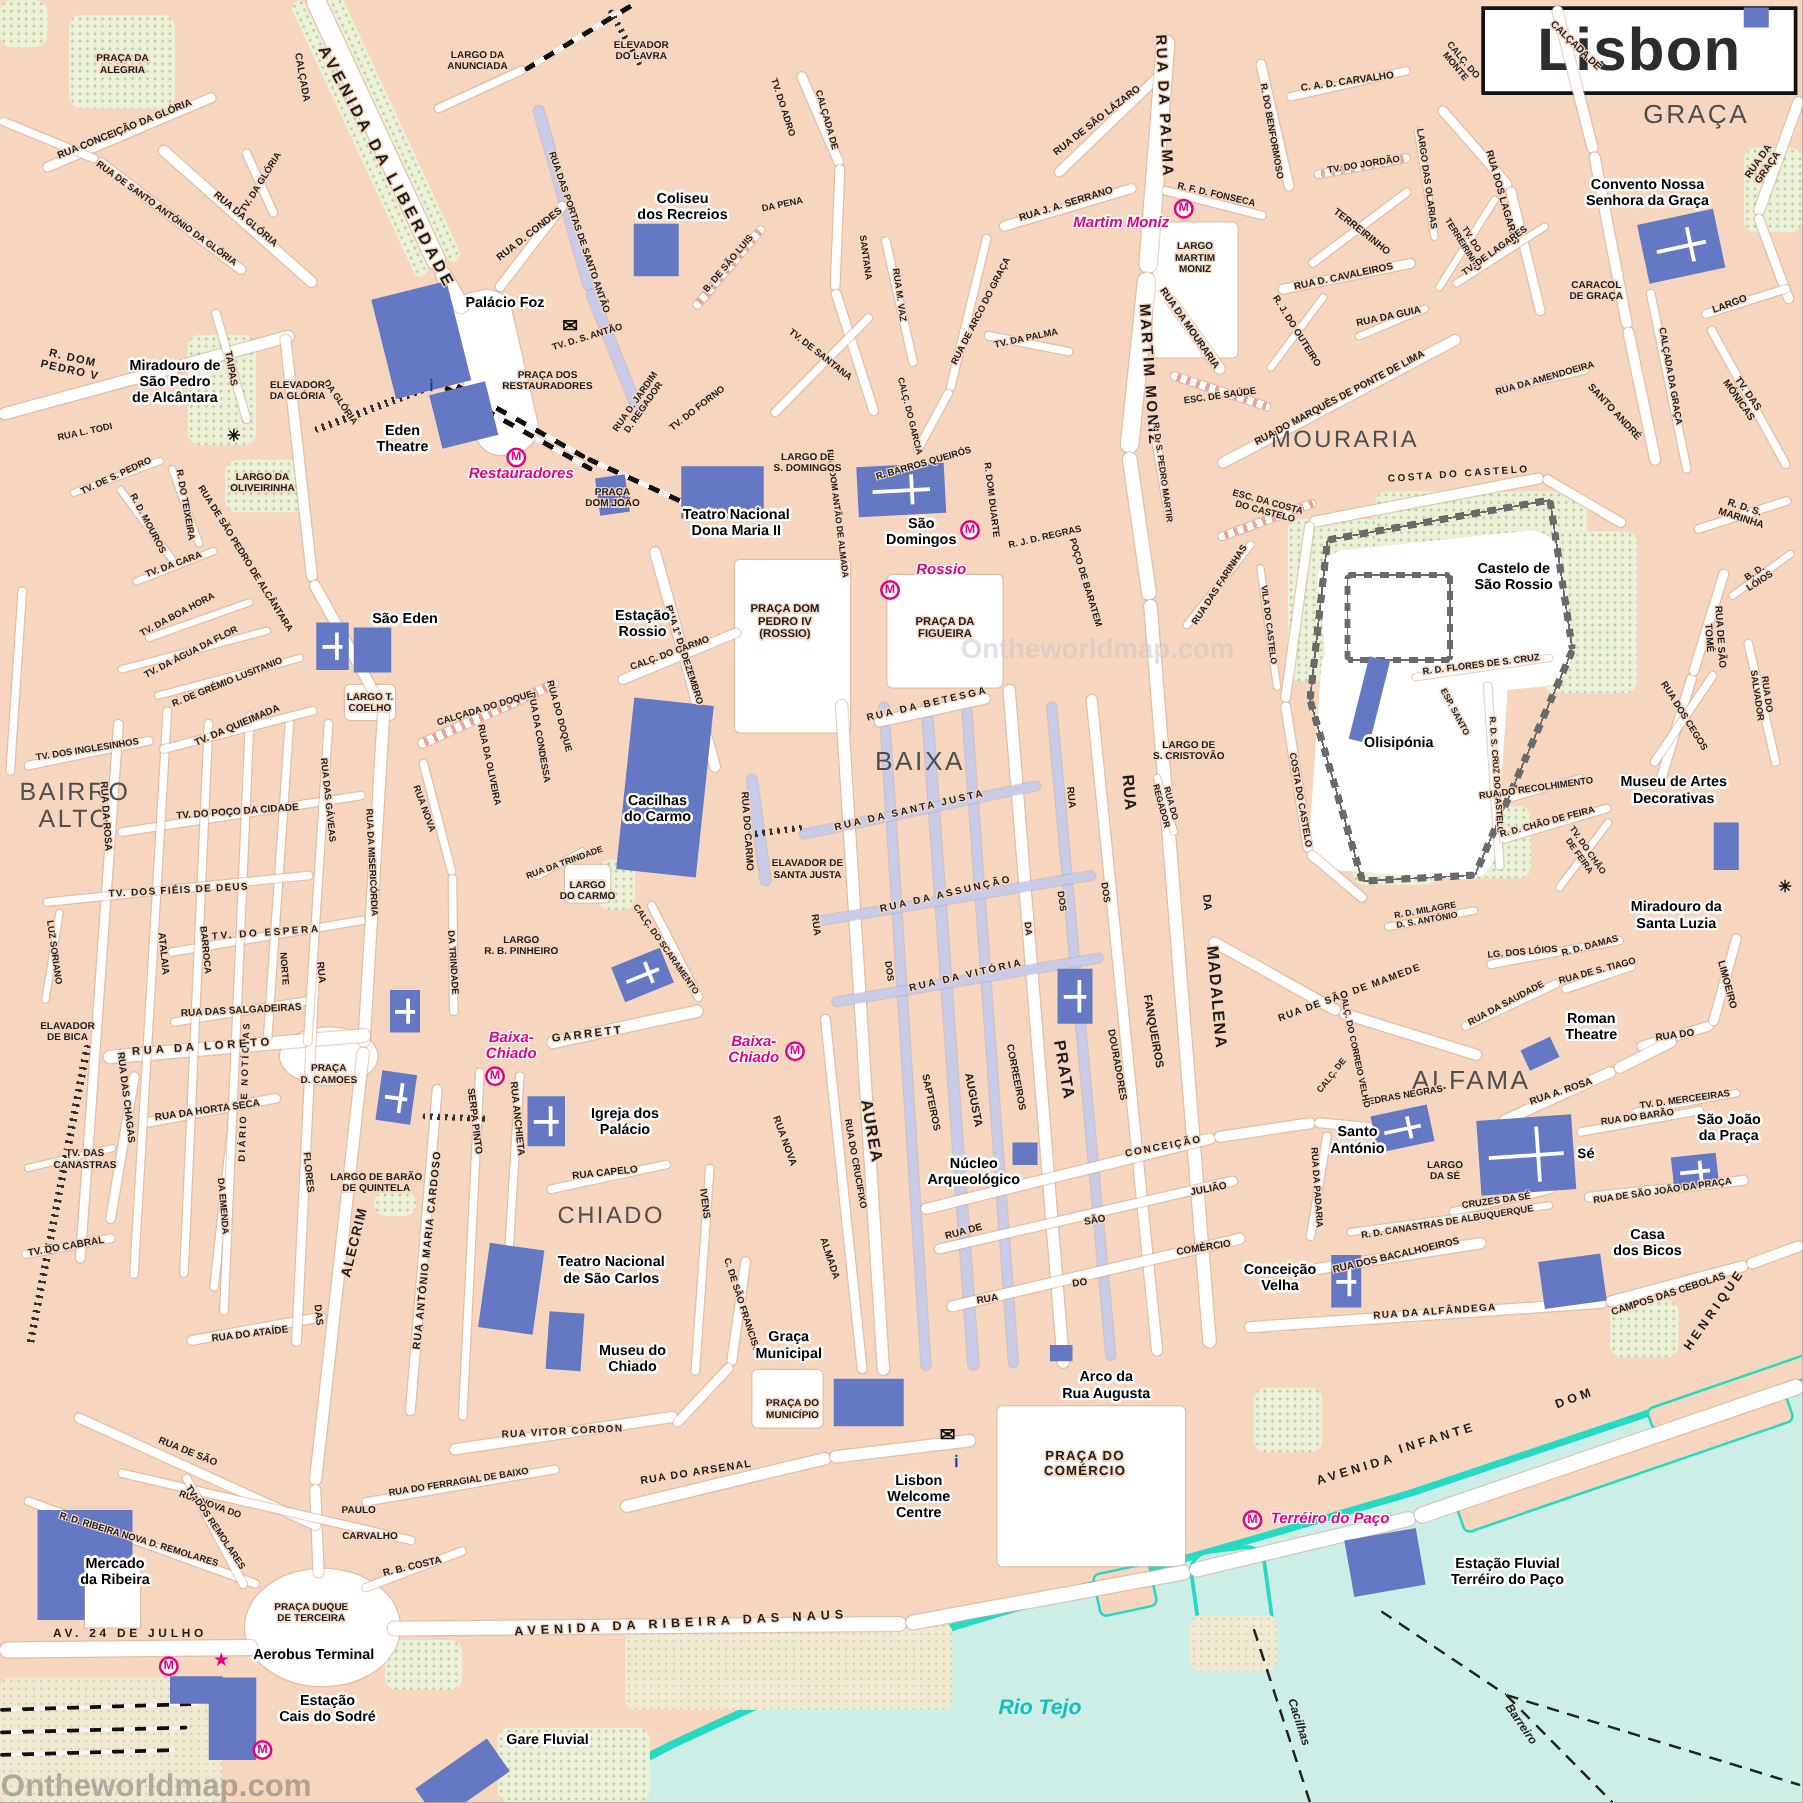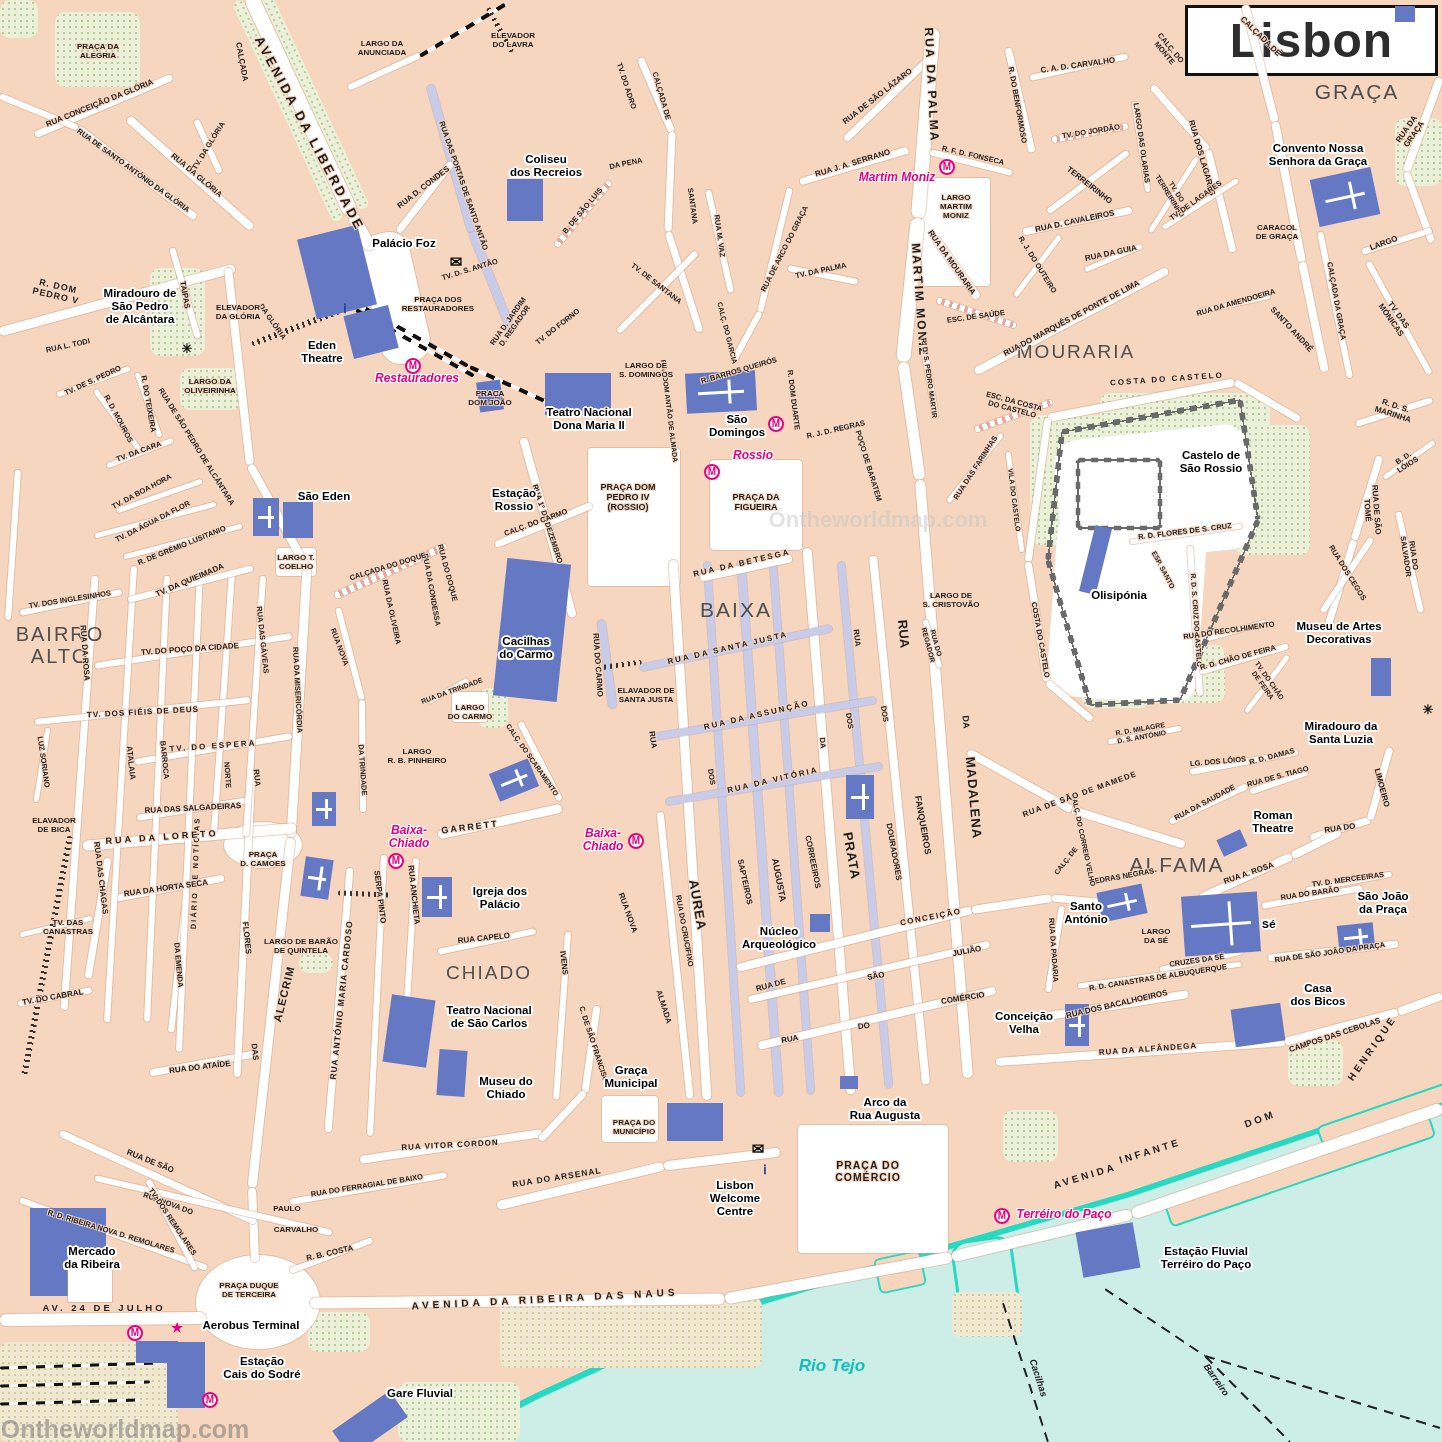--- a/index.html
+++ b/index.html
@@ -660,21 +660,21 @@
     <div class="lbl landmark" style="left: 885px; top: 1109px; transform: translate(-50%, -50%) rotate(0deg);">Arco da
 Rua Augusta</div>
     <div class="lbl landmark" style="left: 735px; top: 1198px; transform: translate(-50%, -50%) rotate(0deg);">Lisbon
 Welcome
 Centre</div>
     <div class="lbl landmark" style="left: 92px; top: 1258px; transform: translate(-50%, -50%) rotate(0deg);">Mercado
 da Ribeira</div>
     <div class="lbl landmark" style="left: 251px; top: 1325px; transform: translate(-50%, -50%) rotate(0deg);">Aerobus Terminal</div>
     <div class="lbl landmark" style="left: 262px; top: 1368px; transform: translate(-50%, -50%) rotate(0deg);">Estação
 Cais do Sodré</div>
-    <div class="lbl landmark" style="left: 420px; top: 1393px; transform: translate(-50%, -50%) rotate(0deg);">Gare Fluvial</div>
+    <div class="lbl landmark" style="left: 438px; top: 1393px; transform: translate(-50%, -50%) rotate(0deg);">Gare Fluvial</div>
     <div class="lbl landmark" style="left: 1206px; top: 1258px; transform: translate(-50%, -50%) rotate(0deg);">Estação Fluvial
 Terréiro do Paço</div>
     <div class="lbl landmark" style="left: 1318px; top: 155px; transform: translate(-50%, -50%) rotate(0deg);">Convento Nossa
 Senhora da Graça</div>
     <div class="lbl landmark" style="left: 1211px; top: 462px; transform: translate(-50%, -50%) rotate(0deg);">Castelo de
 São Rossio</div>
     <div class="lbl landmark" style="left: 1119px; top: 595px; transform: translate(-50%, -50%) rotate(0deg);">Olisipónia</div>
     <div class="lbl landmark" style="left: 1339px; top: 633px; transform: translate(-50%, -50%) rotate(0deg);">Museu de Artes
 Decorativas</div>
     <div class="lbl landmark" style="left: 1341px; top: 733px; transform: translate(-50%, -50%) rotate(0deg);">Miradouro da

